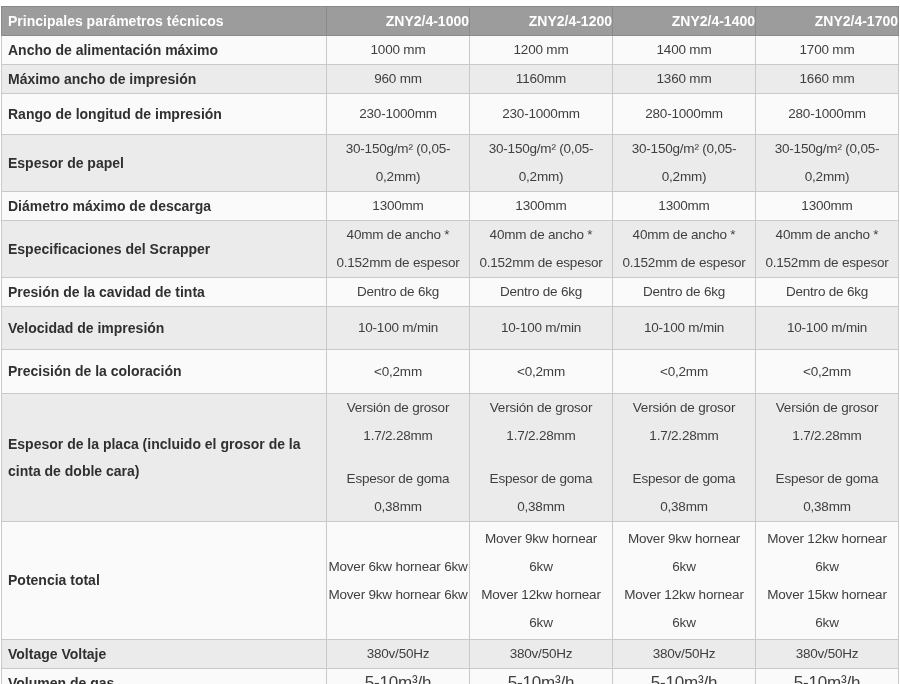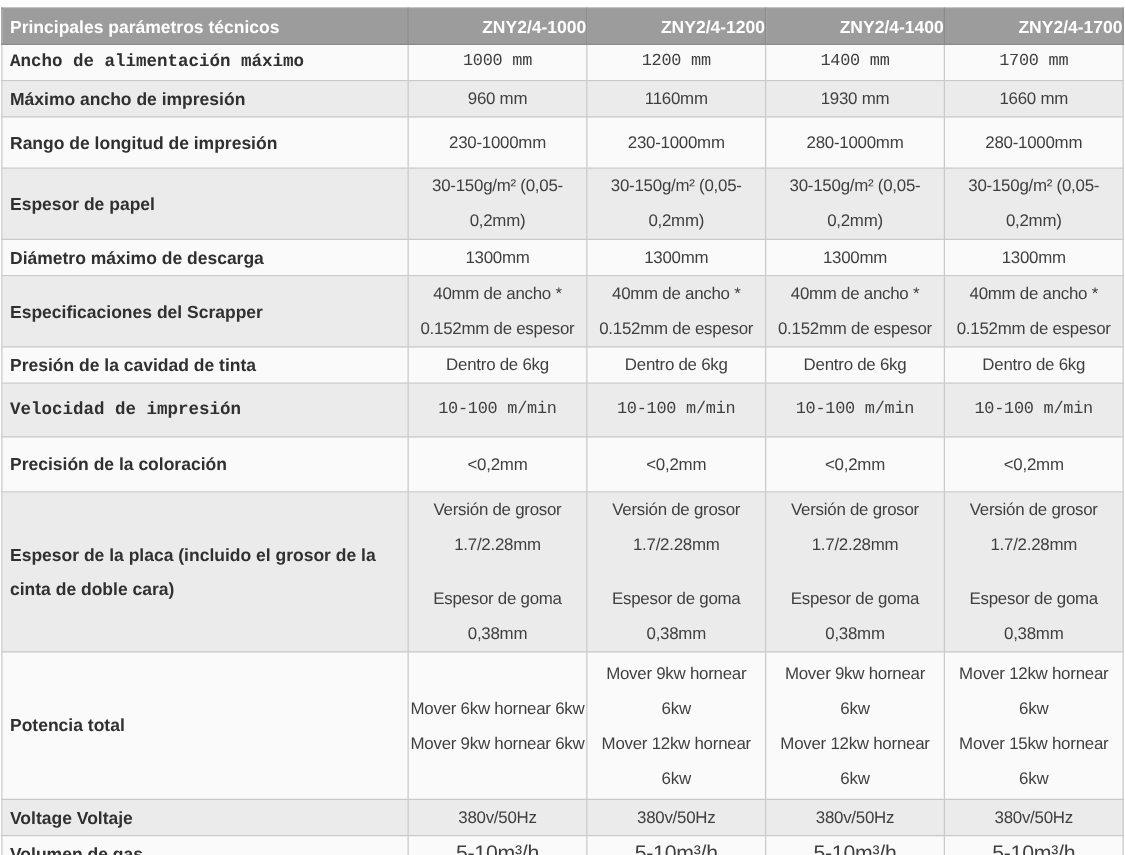--- a/index.html
+++ b/index.html
@@ -63,21 +63,21 @@
   <thead>
     <tr>
       <th class="param-head">Principales parámetros técnicos</th>
       <th class="model-head">ZNY2/4-1000</th>
       <th class="model-head">ZNY2/4-1200</th>
       <th class="model-head">ZNY2/4-1400</th>
       <th class="model-head">ZNY2/4-1700</th>
     </tr>
   </thead>
   <tbody id="spec-body">
-      <tr style="height: 16px; font-family: Liberation Mono, monospace;">
+      <tr style="height: 16px;">
         <th class="param">Ancho de alimentación máximo</th>
         <td class="value">
           <div class="lines">
             <div class="line">1000 mm</div>
           </div>
         </td>
         <td class="value">
           <div class="lines">
             <div class="line">1200 mm</div>
           </div>
@@ -100,21 +100,21 @@
             <div class="line">960 mm</div>
           </div>
         </td>
         <td class="value">
           <div class="lines">
             <div class="line">1160mm</div>
           </div>
         </td>
         <td class="value">
           <div class="lines">
-            <div class="line">1930 mm</div>
+            <div class="line">1360 mm</div>
           </div>
         </td>
         <td class="value">
           <div class="lines">
             <div class="line">1660 mm</div>
           </div>
         </td>
       </tr>
       <tr style="height: 41px;">
         <th class="param">Rango de longitud de impresión</th>
@@ -232,21 +232,21 @@
           <div class="lines">
             <div class="line">Dentro de 6kg</div>
           </div>
         </td>
         <td class="value">
           <div class="lines">
             <div class="line">Dentro de 6kg</div>
           </div>
         </td>
       </tr>
-      <tr style="height: 43px; font-family: Liberation Mono, monospace;">
+      <tr style="height: 43px;">
         <th class="param">Velocidad de impresión</th>
         <td class="value">
           <div class="lines">
             <div class="line">10-100 m/min</div>
           </div>
         </td>
         <td class="value">
           <div class="lines">
             <div class="line">10-100 m/min</div>
           </div>

